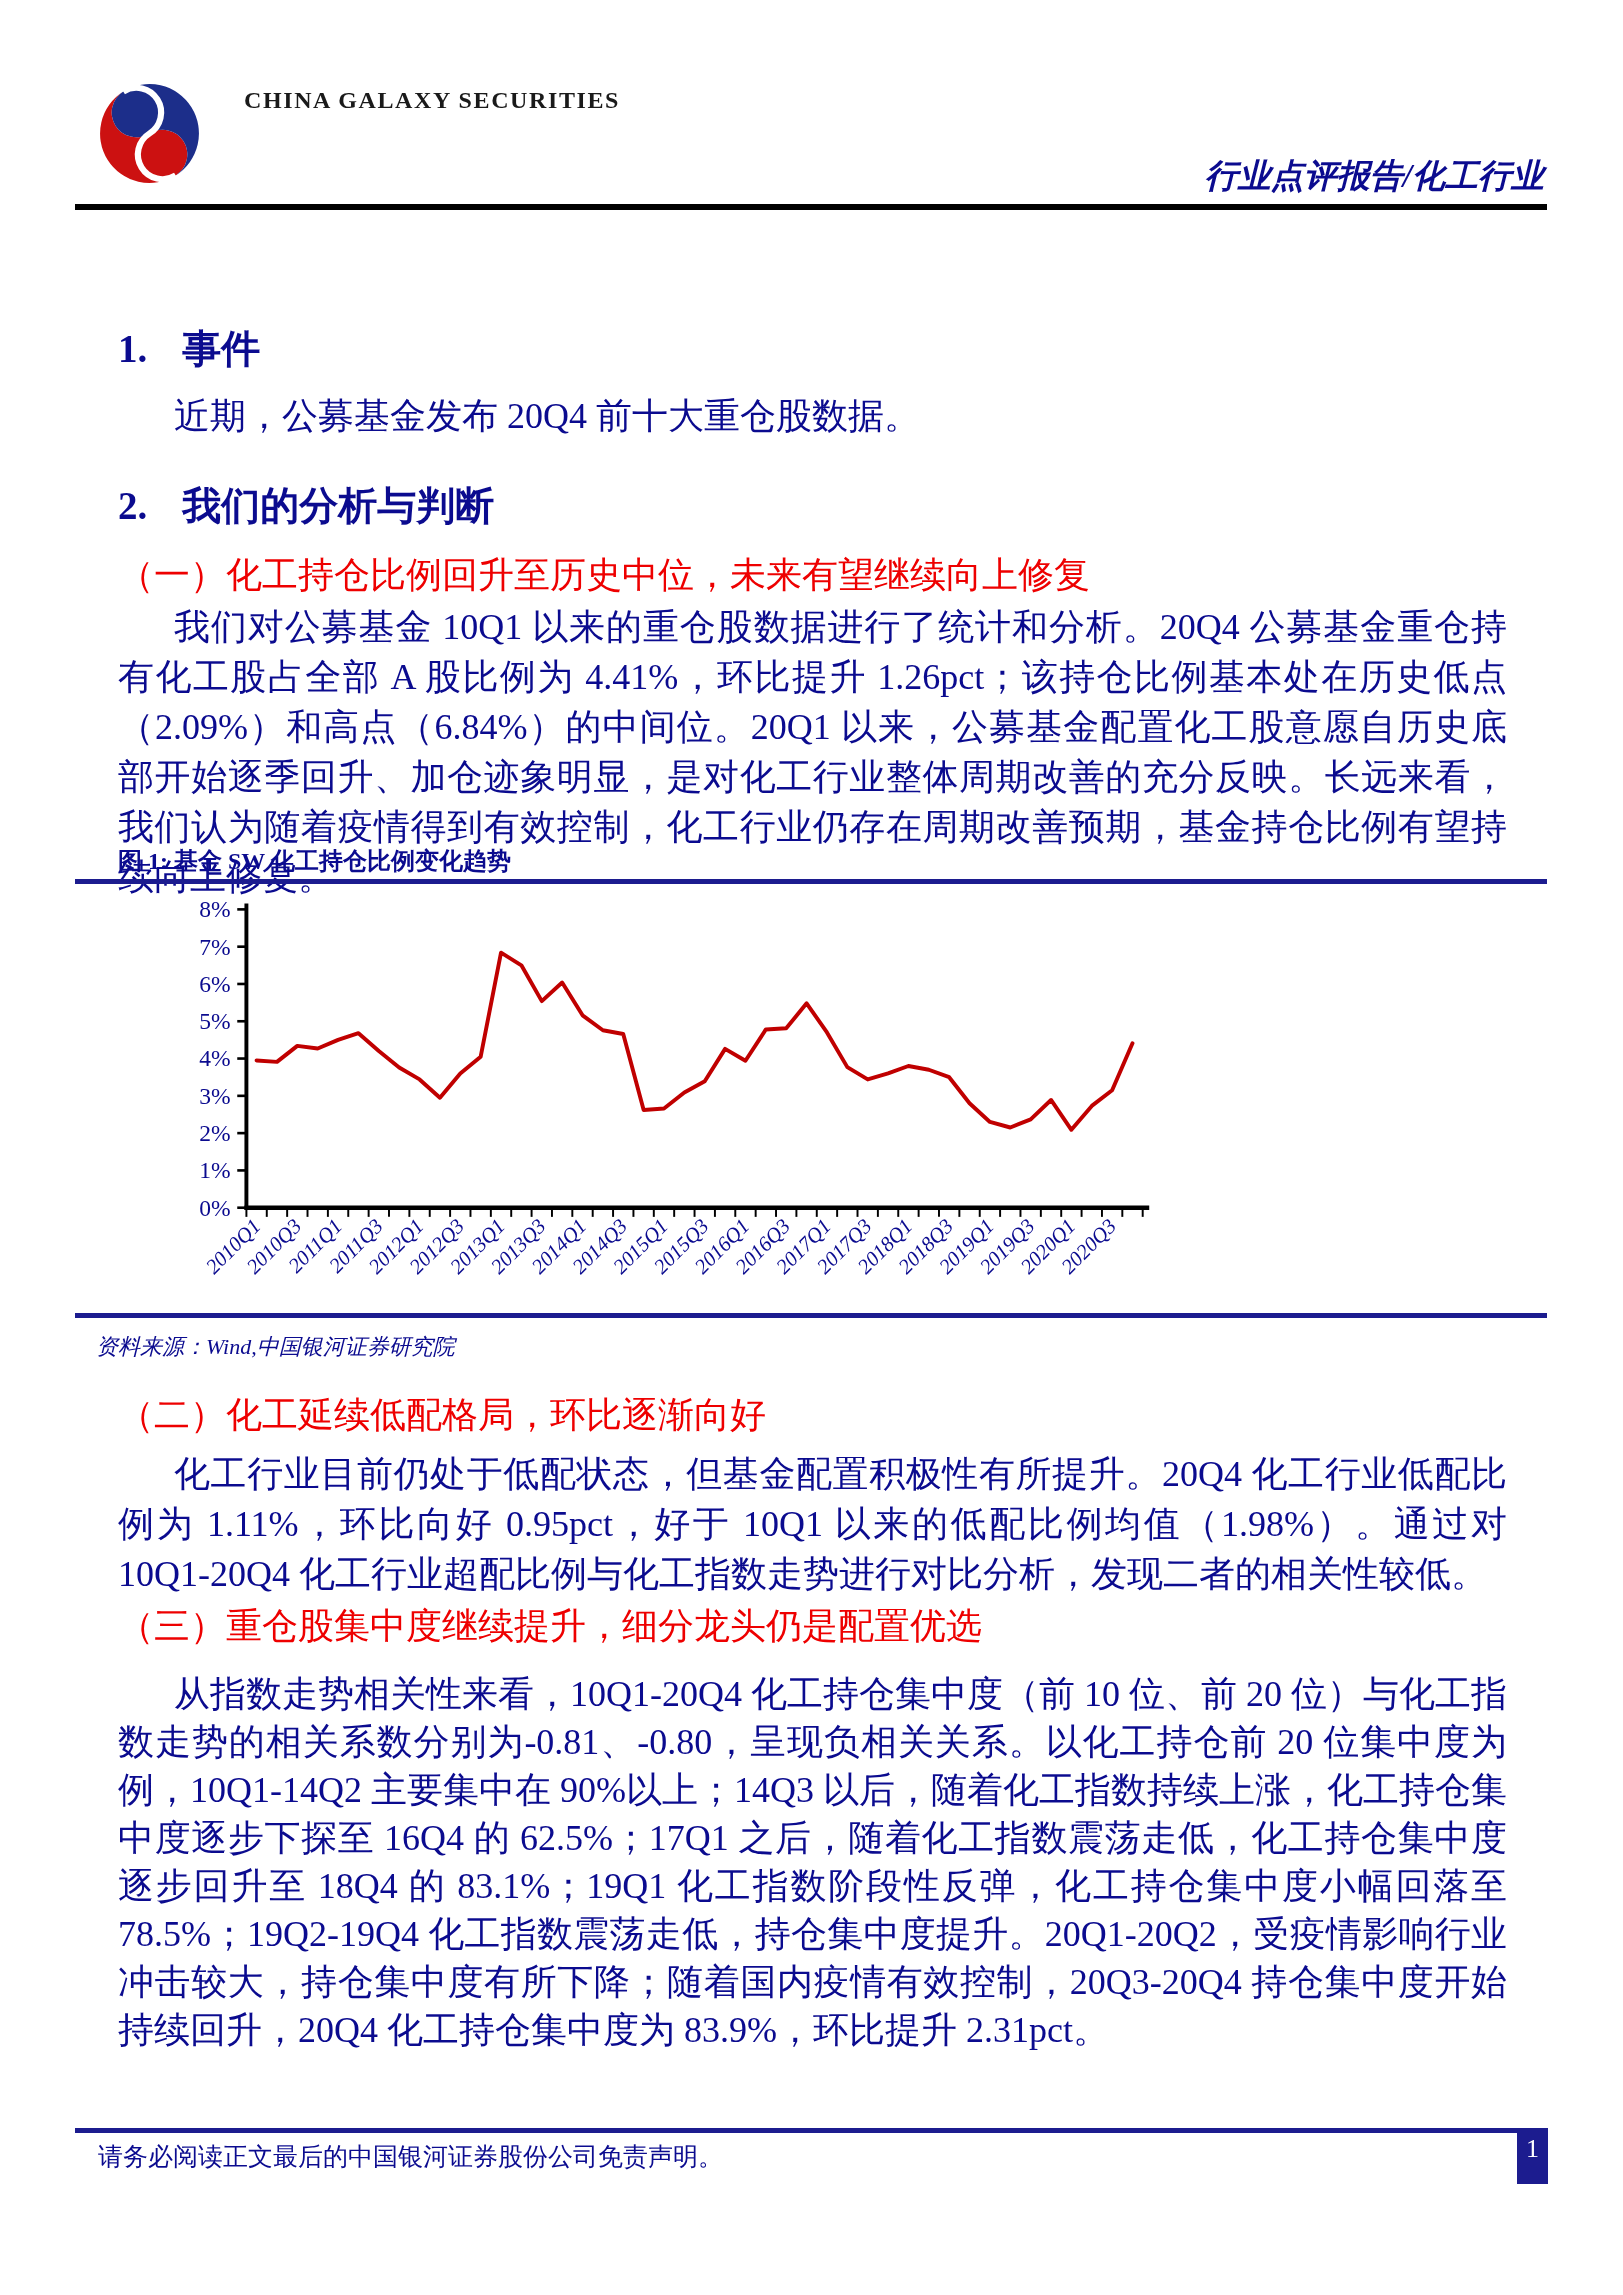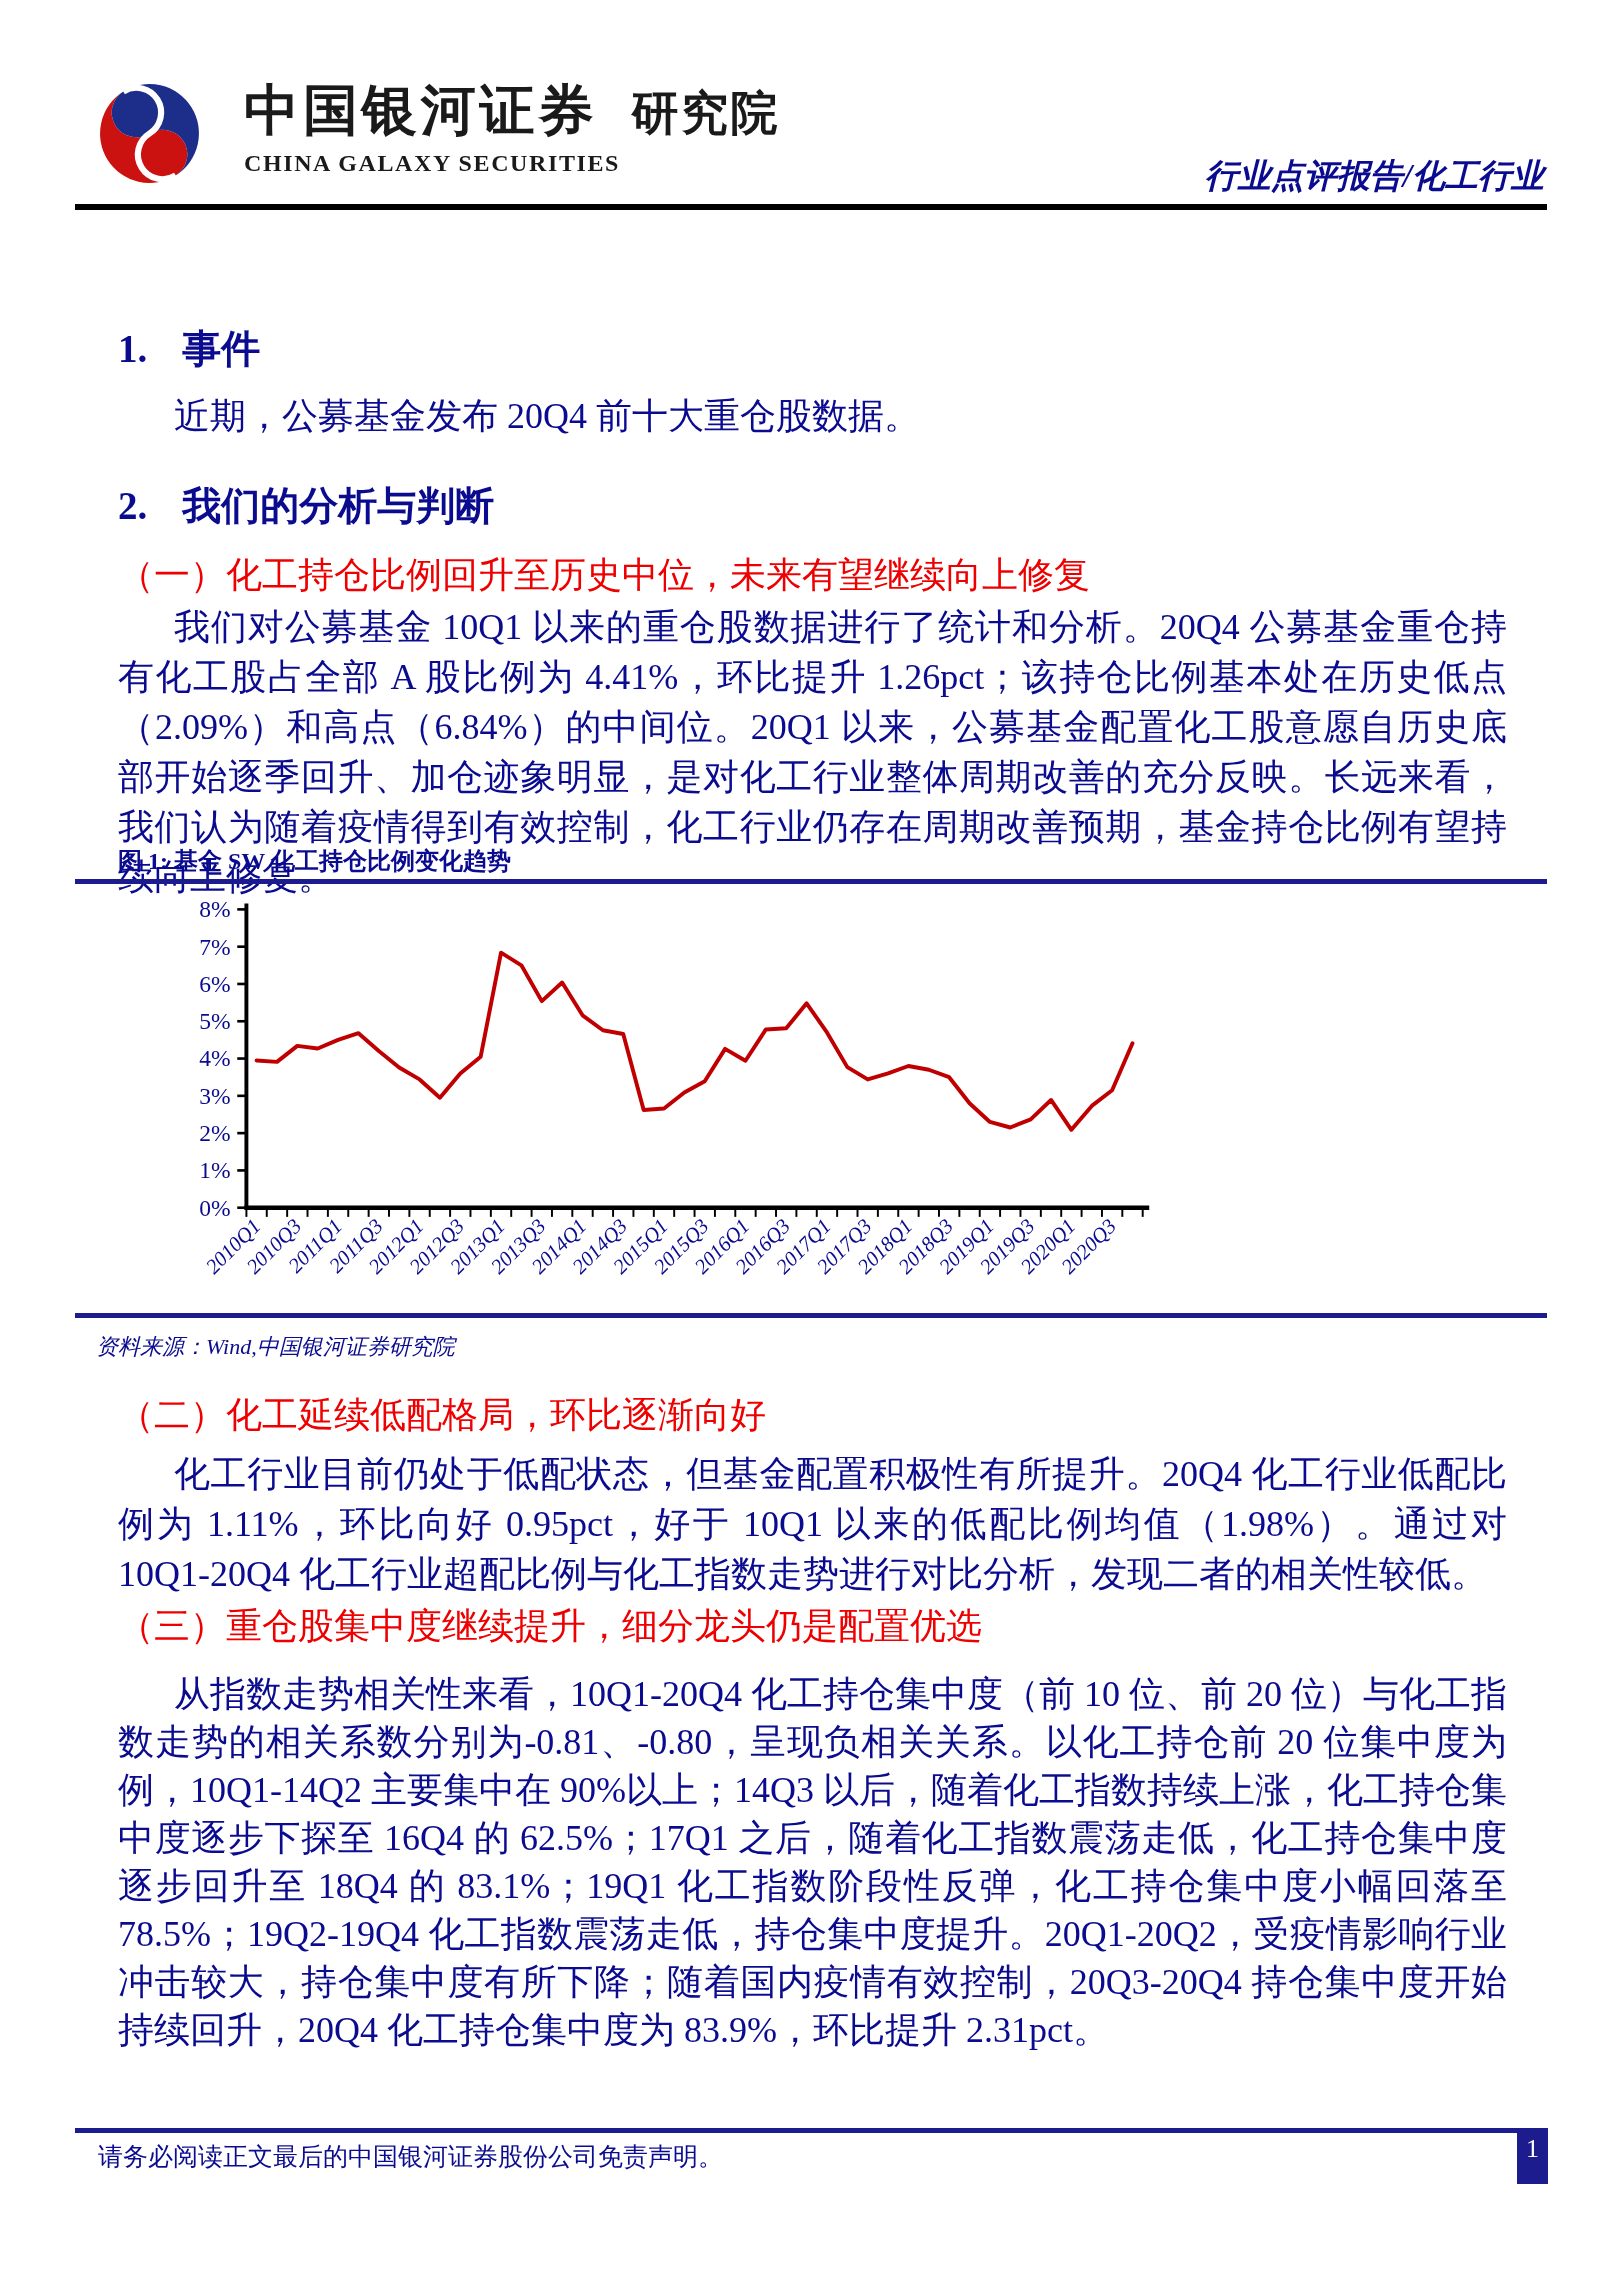--- a/index.html
+++ b/index.html
@@ -53,24 +53,20 @@
 
   <div class="logo-row">
     <svg class="logo-mark" viewBox="0 0 100 100">
       <g transform="rotate(-32 50 50)">
         <path d="M50 2 A48 48 0 0 0 50 98 A24 24 0 0 0 50 50 A24 24 0 0 1 50 2 Z" fill="#cc1111"></path>
         <path d="M50 2 A48 48 0 0 1 50 98 A24 24 0 0 0 50 50 A24 24 0 0 1 50 2 Z" fill="#1c2e8a"></path>
         <path d="M50 2 A24 24 0 0 1 50 50 A24 24 0 0 0 50 98" fill="none" stroke="#ffffff" stroke-width="6"></path>
       </g>
     </svg>
     <div class="brand-block">
-      <div class="brand-line">
-        <span class="brand-cn">中国银河证券</span>
-        <span class="brand-suffix">研究院</span>
-      </div>
       <div class="brand-en">CHINA GALAXY SECURITIES</div>
     </div>
   </div>
   <div class="report-type navy">行业点评报告/化工行业</div>
   <div class="header-rule"></div>
 
   <div class="h1 navy" style="top:322px;">
     <span class="num">1.</span><span>事件</span>
   </div>
   <div class="para navy" style="top:391px;">近期，公募基金发布 20Q4 前十大重仓股数据。</div>

